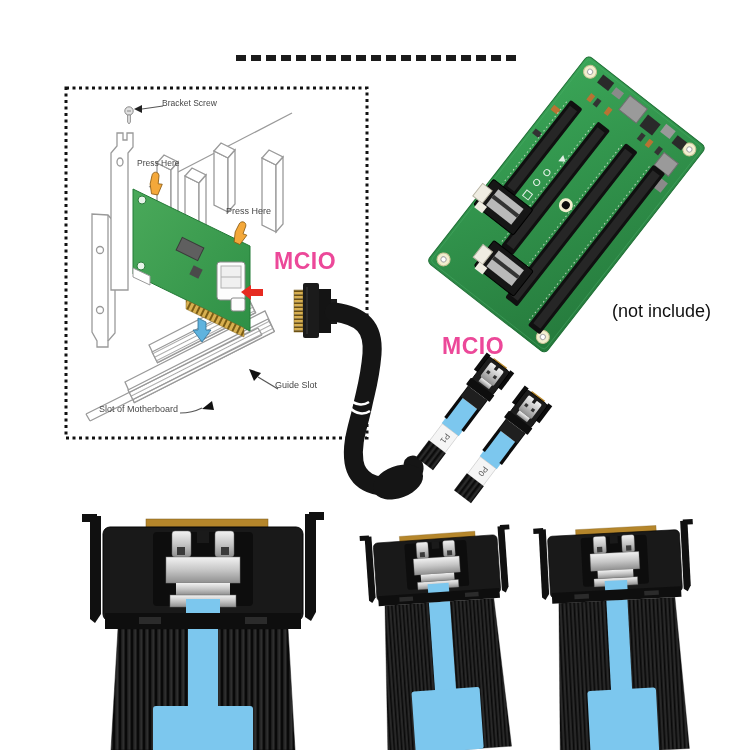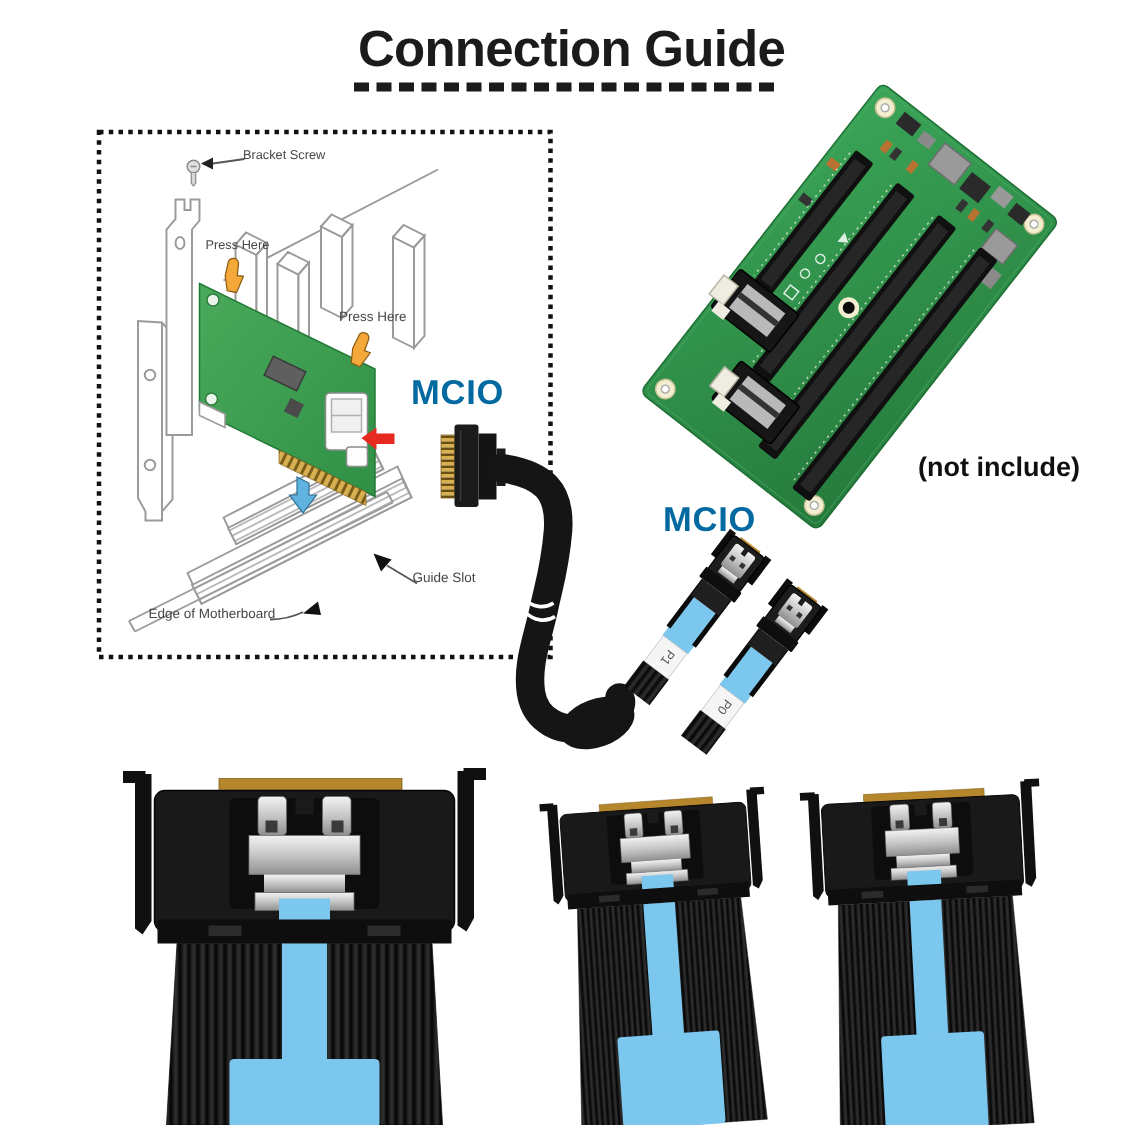--- a/index.html
+++ b/index.html
@@ -2,22 +2,22 @@
 <html><head>
 <meta charset="utf-8">
 <style>
   html,body{margin:0;padding:0;background:#fff;}
   .canvas{position:relative;width:750px;height:750px;background:#fff;overflow:hidden;
           font-family:"Liberation Sans",sans-serif;}
   .canvas svg{position:absolute;left:0;top:0;}
   .lbl{position:absolute;color:#474747;font-size:9px;line-height:1;white-space:nowrap;}
   .title{position:absolute;left:150px;top:14px;width:462px;text-align:center;
          font-size:34px;font-weight:700;color:#1b1b1b;letter-spacing:-0.5px;}
-  .mcio{position:absolute;font-size:23px;font-weight:700;color:#0369a1;letter-spacing:0.5px;}
-  .note{position:absolute;left:612px;top:301px;font-size:18px;font-weight:700;color:#101010;}
+  .mcio{position:absolute;font-size:23px;font-weight:700;color:#ec4899;letter-spacing:0.5px;}
+  .note{position:absolute;left:612px;top:301px;font-size:18px;font-weight:400;color:#101010;}
 </style>
 </head>
 <body>
 
 <div class="canvas">
 
 <svg width="750" height="750" viewBox="0 0 750 750">
   <defs>
     <linearGradient id="metal" x1="0" y1="0" x2="0" y2="1">
       <stop offset="0" stop-color="#f2f2f2"></stop>
@@ -304,26 +304,25 @@
   </g>
 
   <g transform="translate(615,564) rotate(-3) scale(0.66)">
     <polygon points="-88,55 88,55 98,285 -98,285" fill="url(#ribs)" stroke="#0c0c0c" stroke-width="0.5"></polygon>
     <use href="#photoHead"></use>
     <rect x="-16" y="55" width="32" height="140" fill="#7cc7ee"></rect>
     <rect x="-52" y="190" width="104" height="100" rx="4" fill="#7cc7ee"></rect>
   </g>
 </svg>
 
-<div class="title">Connection Guide</div>
 
 <div class="lbl" style="left:162px;top:99px;font-size:8.5px">Bracket Screw</div>
 <div class="lbl" style="left:137px;top:159px;font-size:8.5px">Press Here</div>
 <div class="lbl" style="left:226px;top:207px;font-size:9px">Press Here</div>
 <div class="lbl" style="left:275px;top:381px;font-size:9px">Guide Slot</div>
-<div class="lbl" style="left:99px;top:405px;font-size:9px">Edge of Motherboard</div>
+<div class="lbl" style="left:99px;top:405px;font-size:9px">Slot of Motherboard</div>
 
 <div class="mcio" style="left:274px;top:248px">MCIO</div>
 <div class="mcio" style="left:442px;top:333px">MCIO</div>
 
 <div class="note">(not include)</div>
 
 </div>
 
 </body></html>

